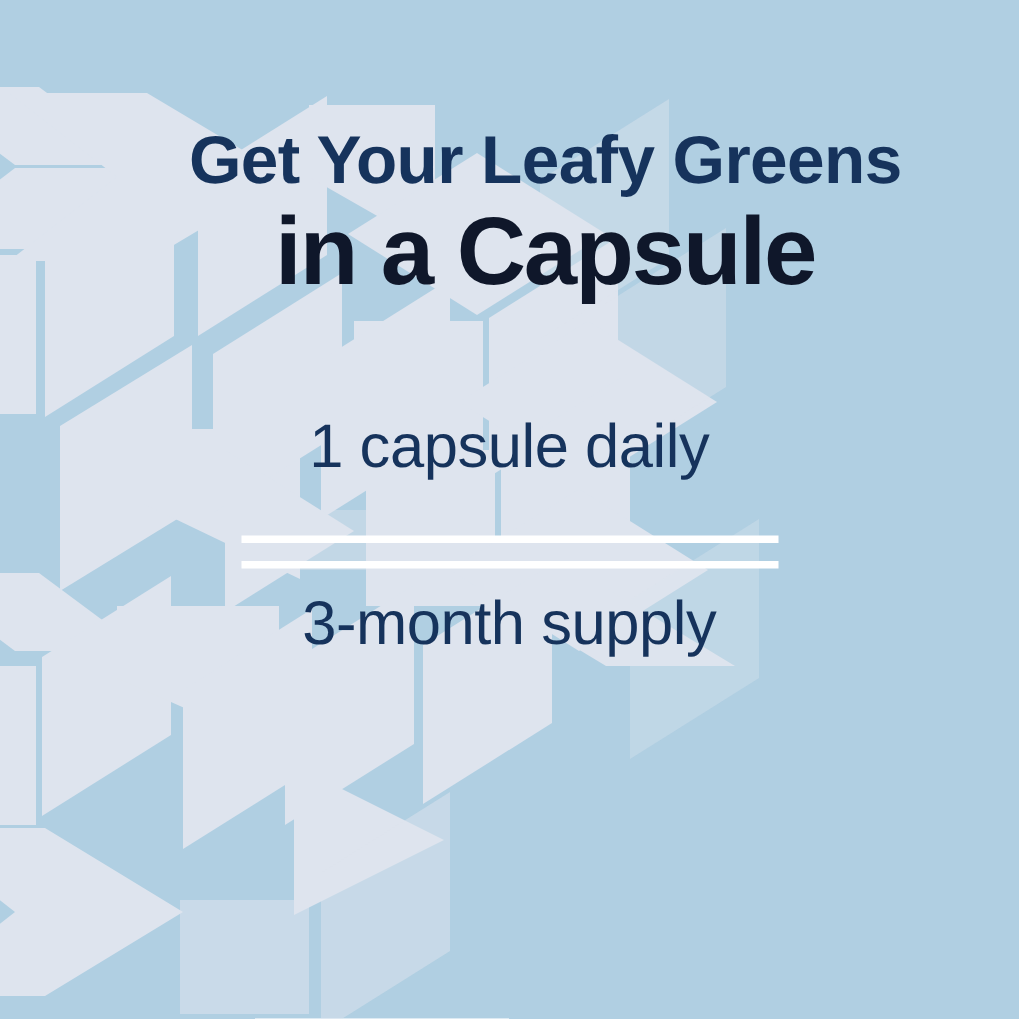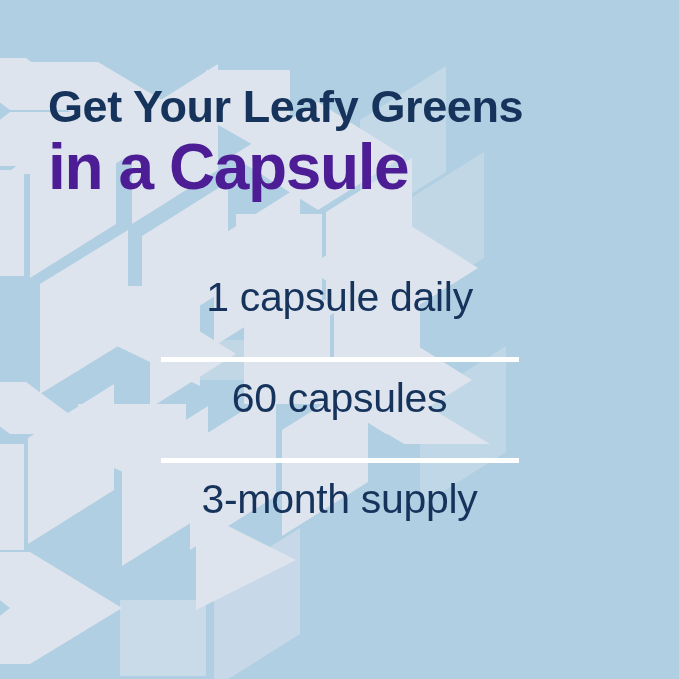--- a/index.html
+++ b/index.html
@@ -31,37 +31,37 @@
     position: absolute;
     inset: 0;
     z-index: 2;
   }
 
   .headline-block {
     position: absolute;
     left: 0;
     right: 0;
     top: 82px;
-    text-align: left;
+    text-align: center;
     padding-left: 48px;
   }
 
   .headline-line-1 {
     display: block;
     color: #16335c;
     font-size: 45px;
     font-weight: 600;
     letter-spacing: -0.4px;
     line-height: 50px;
     white-space: nowrap;
   }
 
   .headline-line-2 {
     display: block;
-    color: #4c1d95;
+    color: #0f172a;
     font-size: 64px;
     font-weight: 700;
     letter-spacing: -1.4px;
     line-height: 66px;
     margin-top: 2px;
     white-space: nowrap;
   }
 
   .facts-block {
     position: absolute;
@@ -161,21 +161,20 @@
       <span class="headline-line-1">Get Your Leafy Greens</span>
       <span class="headline-line-2">in a Capsule</span>
     </div>
 
     <div class="facts-block">
 
       <div class="fact-row row-1">1 capsule daily</div>
 
       <div class="divider"></div>
 
-      <div class="fact-row row-2">60 capsules</div>
 
       <div class="divider"></div>
 
       <div class="fact-row row-3">3-month supply</div>
 
     </div>
 
   </div>
 </div>
 

